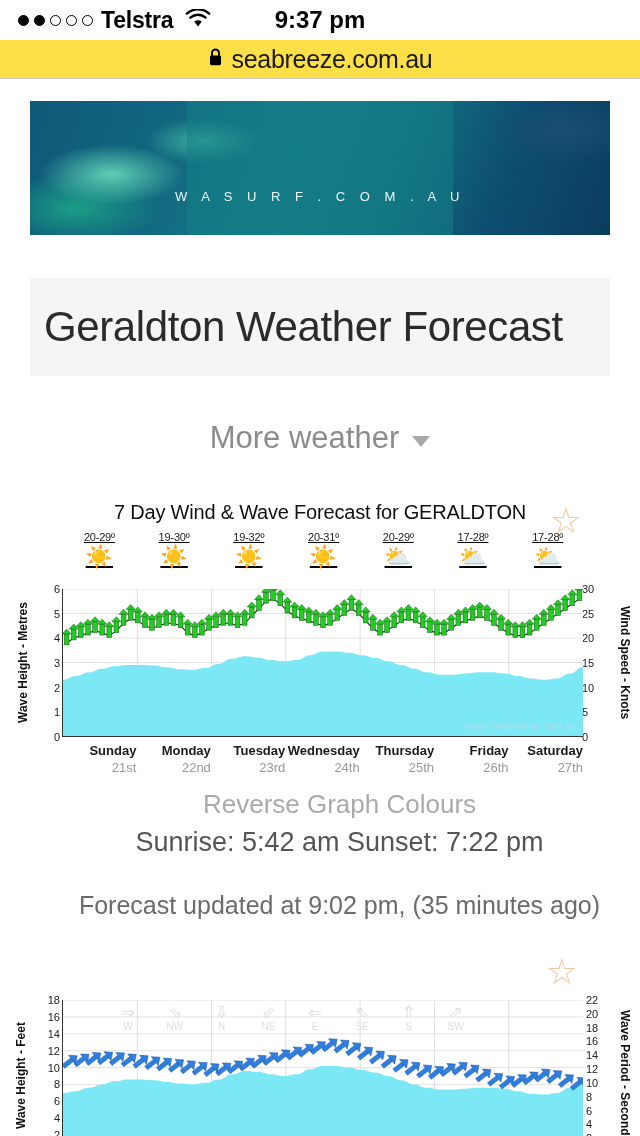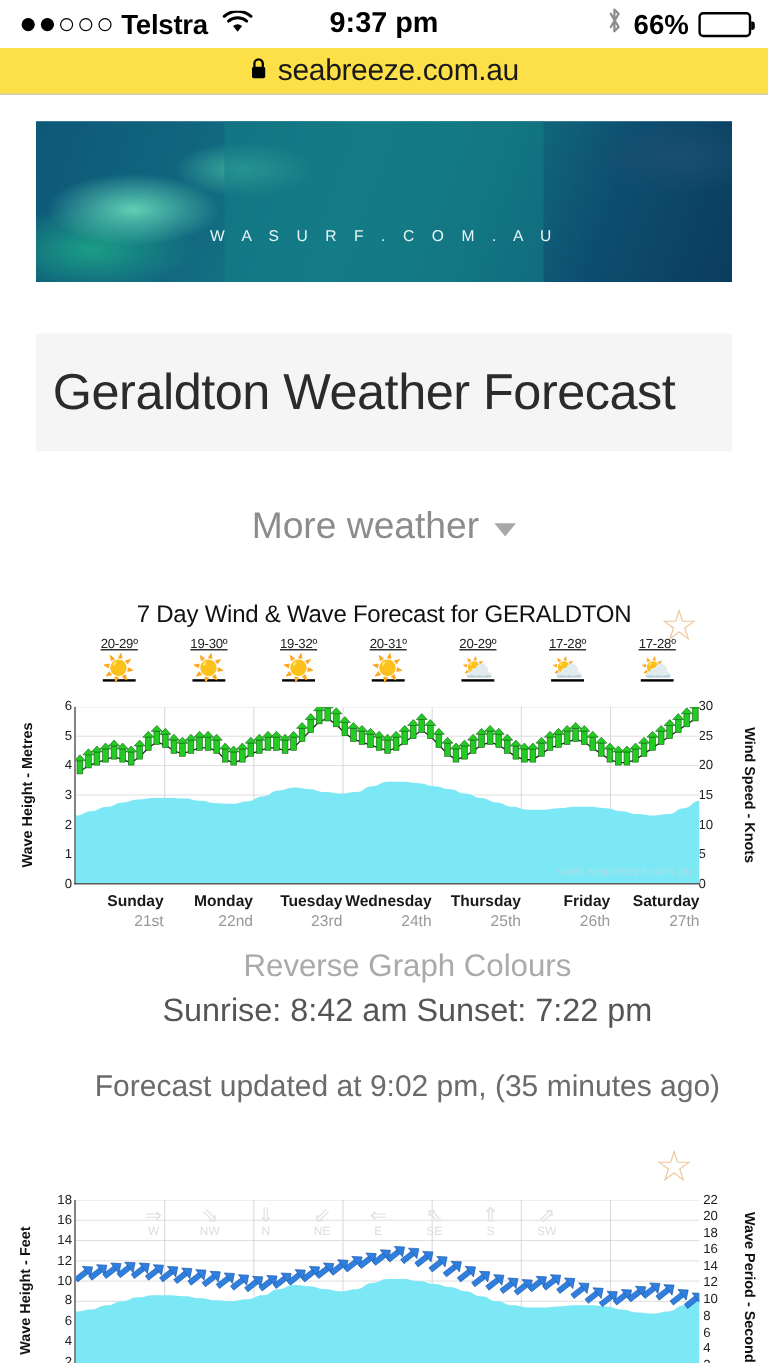--- a/index.html
+++ b/index.html
@@ -164,31 +164,20 @@
     <span class="carrier">Telstra</span>
     <span class="wifi">
       <svg width="26" height="19" viewBox="0 0 26 19">
         <path d="M13 17.5 L9.2 12.6 a6.4 6.4 0 0 1 7.6 0 Z" fill="#000"></path>
         <path d="M5.4 8.6 a11.6 11.6 0 0 1 15.2 0" stroke="#000" stroke-width="2.4" fill="none" stroke-linecap="round"></path>
         <path d="M1.8 4.6 a17 17 0 0 1 22.4 0" stroke="#000" stroke-width="2.4" fill="none" stroke-linecap="round"></path>
       </svg>
     </span>
   </div>
   <div class="sb-center">9:37 pm</div>
-  <div class="sb-right">
-    <span>
-      <svg width="16" height="24" viewBox="0 0 16 24">
-        <path d="M5 6.5 L11.5 17.5 L8 21 L8 3 L11.5 6.5 L5 17.5" stroke="#8e8e8e" stroke-width="1.9" fill="none" stroke-linejoin="round" stroke-linecap="round"></path>
-      </svg>
-    </span>
-    <span class="pct">66%</span>
-    <span class="batt">
-      <span class="batt-fill" id="battfill" style="width:66%"></span>
-    </span>
-  </div>
 </div>
 
 <div class="urlbar">
   <span class="lock">
     <svg width="15" height="20" viewBox="0 0 15 20">
       <path d="M4 9 V6 a3.5 3.5 0 0 1 7 0 V9" stroke="#000" stroke-width="1.9" fill="none"></path>
       <rect x="2" y="8.6" width="11" height="9.6" rx="1.4" fill="#000"></rect>
     </svg>
   </span>
   <span class="url-text">seabreeze.com.au</span>
@@ -607,21 +596,21 @@
         </div>
         <div class="day-col">
           <div class="day-name">Saturday</div>
           <div class="day-num">27th</div>
         </div>
       </div>
   </div>
 
   <div class="notes">
     <div class="reverse">Reverse Graph Colours</div>
-    <div class="sunline">Sunrise: 8:42 am  Sunset: 7:22 pm</div>
+    <div class="sunline">Sunrise: 5:42 am  Sunset: 7:22 pm</div>
     <div class="updated">Forecast updated at 9:02 pm, (35 minutes ago)</div>
   </div>
 
   <div class="chart2">
     <div class="star" style="right:62px;top:-2px;">☆</div>
 
     <div class="ylabel2 left">Wave Height - Feet</div>
     <div class="axis-l2" id="ax2l">
         <div class="tick" style="top: 88.8889%;">2</div>
         <div class="tick" style="top: 77.7778%;">4</div>

